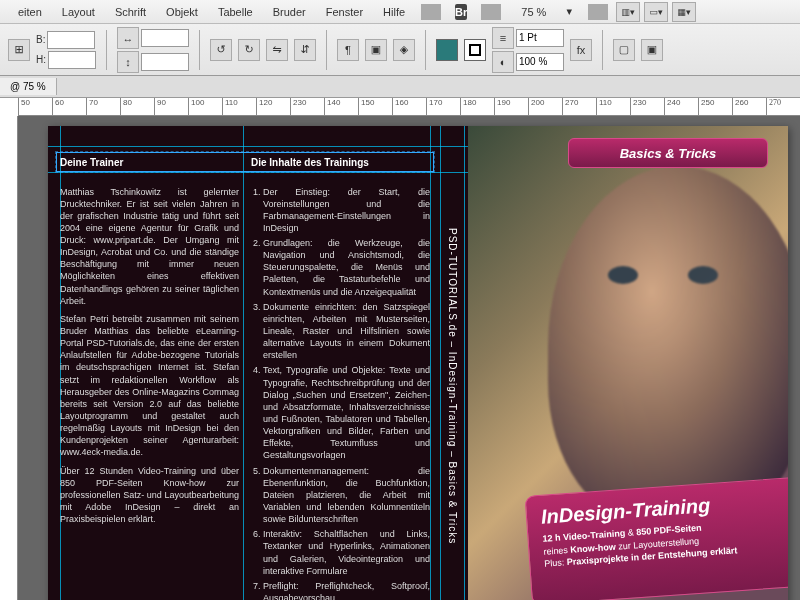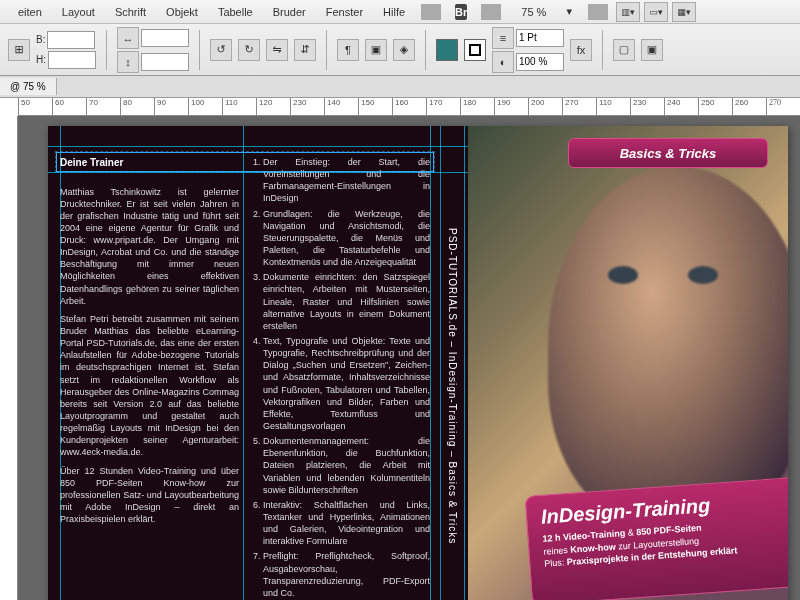--- a/index.html
+++ b/index.html
@@ -169,20 +169,21 @@
     <div class="backcover">
       <div class="sel-box" style="left:-4px;top:-4px;right:-4px;height:20px"></div>
       <div class="cols">
         <div class="col">
           <h4>Deine Trainer</h4>
           <p>Matthias Tschinkowitz ist gelernter Drucktechniker. Er ist seit vielen Jahren in der grafischen Industrie tätig und führt seit 2004 eine eigene Agentur für Grafik und Druck: www.pripart.de. Der Umgang mit InDesign, Acrobat und Co. und die ständige Beschäftigung mit immer neuen Möglichkeiten eines effektiven Datenhandlings gehören zu seiner täglichen Arbeit.</p>
           <p>Stefan Petri betreibt zusammen mit seinem Bruder Matthias das beliebte eLearning-Portal PSD-Tutorials.de, das eine der ersten Anlaufstellen für Adobe-bezogene Tutorials im deutschsprachigen Internet ist. Stefan setzt im redaktionellen Workflow als Herausgeber des Online-Magazins Commag bereits seit Version 2.0 auf das beliebte Layoutprogramm und gestaltet auch regelmäßig Layouts mit InDesign bei den Kundenprojekten seiner Agenturarbeit: www.4eck-media.de.</p>
           <p>Über 12 Stunden Video-Training und über 850 PDF-Seiten Know-how zur professionellen Satz- und Layoutbearbeitung mit Adobe InDesign – direkt an Praxisbeispielen erklärt.</p>
         </div>
         <div class="col">
+          <h4>Die Inhalte des Trainings</h4>
           <ol id="contentList">
               <li>Der Einstieg: der Start, die Voreinstellungen und die Farbmanagement-Einstellungen in InDesign</li>
               <li>Grundlagen: die Werkzeuge, die Navigation und Ansichtsmodi, die Steuerungspalette, die Menüs und Paletten, die Tastaturbefehle und Kontextmenüs und die Anzeigequalität</li>
               <li>Dokumente einrichten: den Satzspiegel einrichten, Arbeiten mit Musterseiten, Lineale, Raster und Hilfslinien sowie alternative Layouts in einem Dokument erstellen</li>
               <li>Text, Typografie und Objekte: Texte und Typografie, Rechtschreibprüfung und der Dialog „Suchen und Ersetzen", Zeichen- und Absatzformate, Inhaltsverzeichnisse und Fußnoten, Tabulatoren und Tabellen, Vektorgrafiken und Bilder, Farben und Effekte, Textumfluss und Gestaltungsvorlagen</li>
               <li>Dokumentenmanagement: die Ebenenfunktion, die Buchfunktion, Dateien platzieren, die Arbeit mit Variablen und lebenden Kolumnentiteln sowie Bildunterschriften</li>
               <li>Interaktiv: Schaltflächen und Links, Textanker und Hyperlinks, Animationen und Galerien, Videointegration und interaktive Formulare</li>
               <li>Preflight: Preflightcheck, Softproof, Ausgabevorschau, Transparenzreduzierung, PDF-Export und Co.</li>
             </ol>
         </div>

